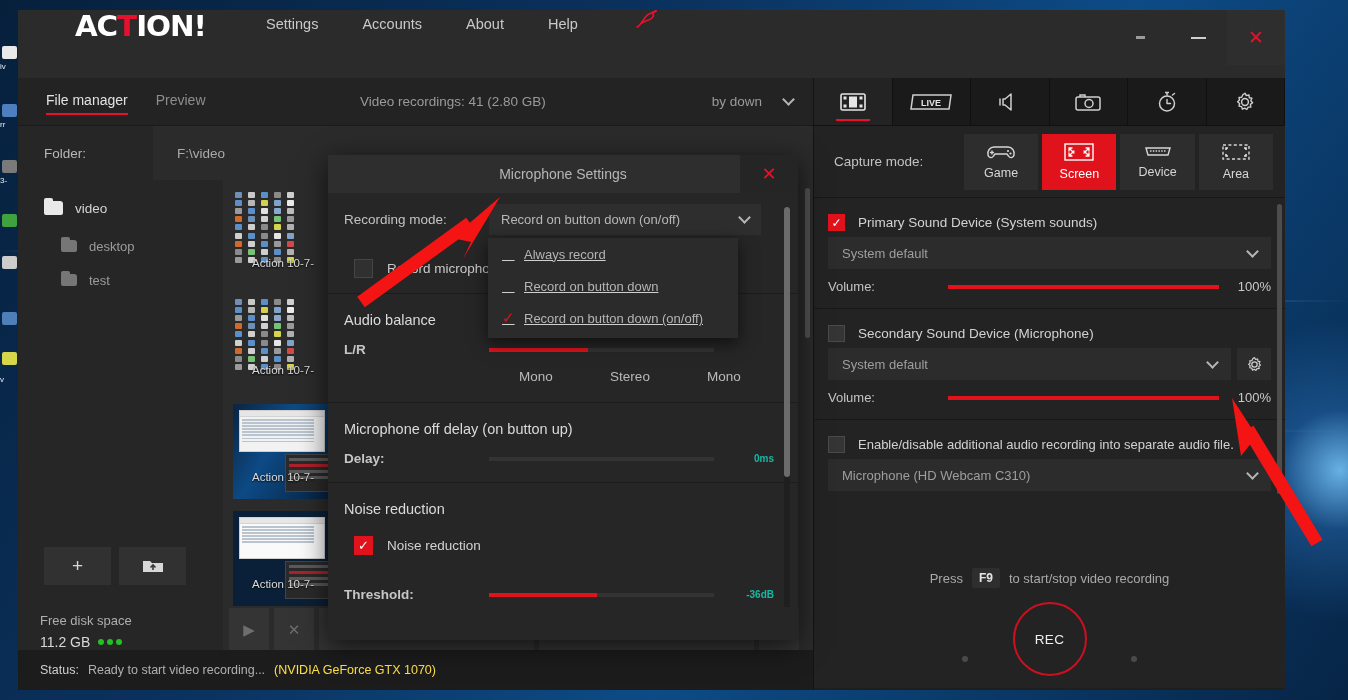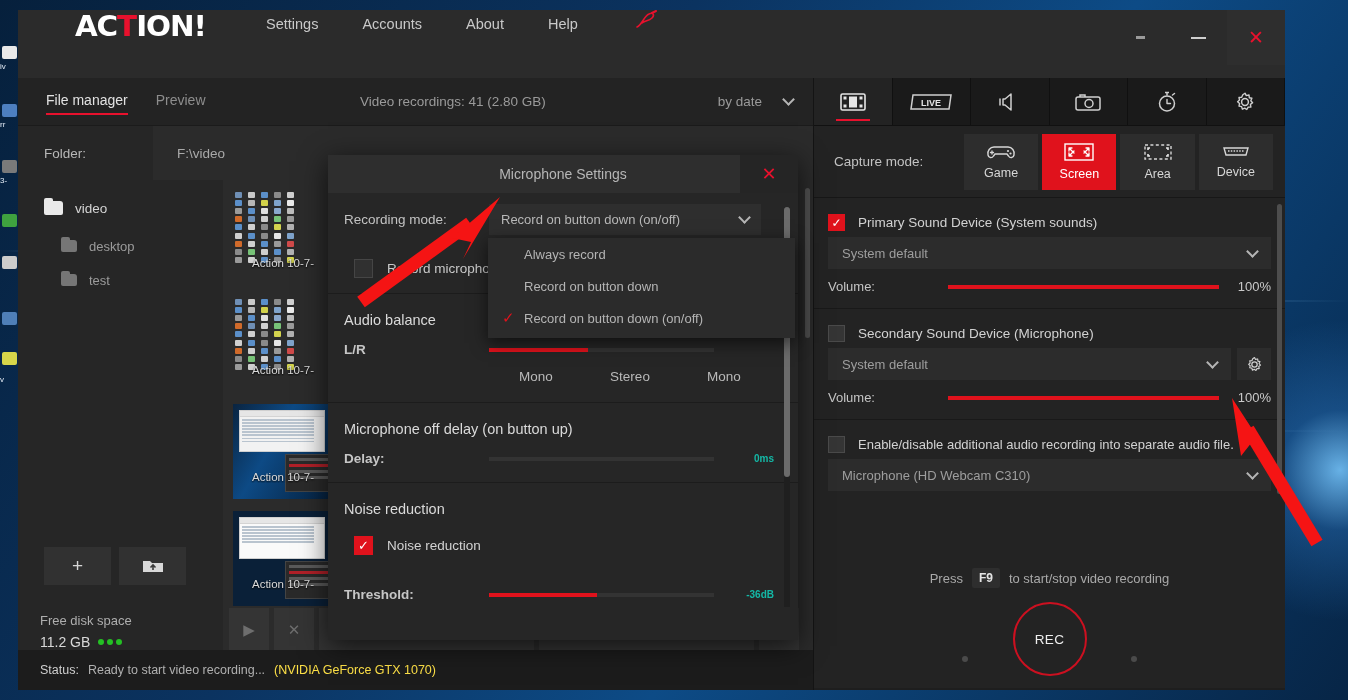--- a/index.html
+++ b/index.html
@@ -222,22 +222,23 @@
   .dslider .fill { position:absolute; left:0; top:0; bottom:0; background:#e0121c; height:4px; }
   .dsliderrow .dv { width:60px; text-align:right; font-size:10px; color:#14b8a6; padding-left:8px; }
   #monorow { display:flex; padding:10px 16px 4px 16px; font-size:13.5px; color:#b9b9b9; }
   #monorow span { width:94px; text-align:center; }
   #monorow .pad { width:145px; }
   #dlgscroll { position:absolute; right:8px; top:52px; width:6px; height:270px; background:#6b6b6b; border-radius:3px; }
   #dlgscrolltrack { position:absolute; right:8px; top:52px; width:6px; height:400px; background:#1f1f1f; }
 
   
   #dropdown {
-    position:absolute; left:470px; top:228px; width:307px; height:100px; background:#2b2b2b; z-index:60;
+    position:absolute; left:470px; top:228px; width:250px; height:100px; background:#2b2b2b; z-index:60;
     box-shadow:0 5px 16px rgba(0,0,0,.6);
+    text-decoration:underline;
   }
   .ddi { height:32px; display:flex; align-items:center; font-size:13px; color:#b4b4b4; padding-left:14px; }
   .ddi .tick { width:22px; color:#e0121c; font-size:15px; }
   .ddi .tick.empty { color:transparent; }
 
   
   #arrows { position:absolute; inset:0; pointer-events:none; z-index:80; }
 </style>
 </head>
 <body>
@@ -306,21 +307,21 @@
 
   <div id="body">
 
     <div id="left">
 
       <div id="tabsrow">
         <div class="ltab active">File manager</div>
         <div class="ltab">Preview</div>
         <div id="reccount">Video recordings: 41 (2.80 GB)</div>
         <div id="sortsel">
-          <span>by date</span>
+          <span>by down</span>
           <span class="chev"></span>
         </div>
       </div>
 
       <div id="folderrow">
         <div id="folderlabel">Folder:</div>
         <div id="folderpath">F:\video</div>
       </div>
 
       <div id="leftcols">
@@ -605,32 +606,32 @@
           <span>Game</span>
         </div>
         <div class="capbtn on">
           <svg width="32" height="20" viewBox="0 0 32 20">
               <rect x="2" y="2" width="28" height="16" stroke="#fff" stroke-width="1.4" fill="none"></rect>
               <path d="M6 6 L11 11 M6 6 V9 M6 6 H9 M26 6 L21 11 M26 6 V9 M26 6 H23 M6 14 L11 9 M6 14 V11 M6 14 H9 M26 14 L21 9 M26 14 V11 M26 14 H23" stroke="#fff" stroke-width="1.3" fill="none" stroke-linecap="round"></path>
             </svg>
           <span>Screen</span>
         </div>
         <div class="capbtn">
+          <svg width="34" height="16" viewBox="0 0 34 16">
+              <path d="M5 4 H29 L27 11 H7 Z" stroke="#d6d6d6" stroke-width="1.4" fill="none"></path>
+              <path d="M9 7 H25" stroke="#d6d6d6" stroke-width="1.6" stroke-dasharray="1.5 1.3"></path>
+            </svg>
+          <span>Device</span>
+        </div>
+        <div class="capbtn">
           <svg width="32" height="20" viewBox="0 0 32 20">
               <rect x="3" y="3" width="26" height="14" stroke="#d6d6d6" stroke-width="1.4" fill="none" stroke-dasharray="3 2.4"></rect>
               <path d="M8 6 H6 V8 M24 6 H26 V8 M8 14 H6 V12 M24 14 H26 V12" stroke="#e8e8e8" stroke-width="1.6" fill="none"></path>
             </svg>
           <span>Area</span>
-        </div>
-        <div class="capbtn">
-          <svg width="34" height="16" viewBox="0 0 34 16">
-              <path d="M5 4 H29 L27 11 H7 Z" stroke="#d6d6d6" stroke-width="1.4" fill="none"></path>
-              <path d="M9 7 H25" stroke="#d6d6d6" stroke-width="1.6" stroke-dasharray="1.5 1.3"></path>
-            </svg>
-          <span>Device</span>
         </div>
       </div>
 
       <div id="rscroll-area">
         <div class="sect">
           <div class="cbrow">
             <span class="cb on">✓</span>
             <span>Primary Sound Device (System sounds)</span>
           </div>
           <div class="selrow">

